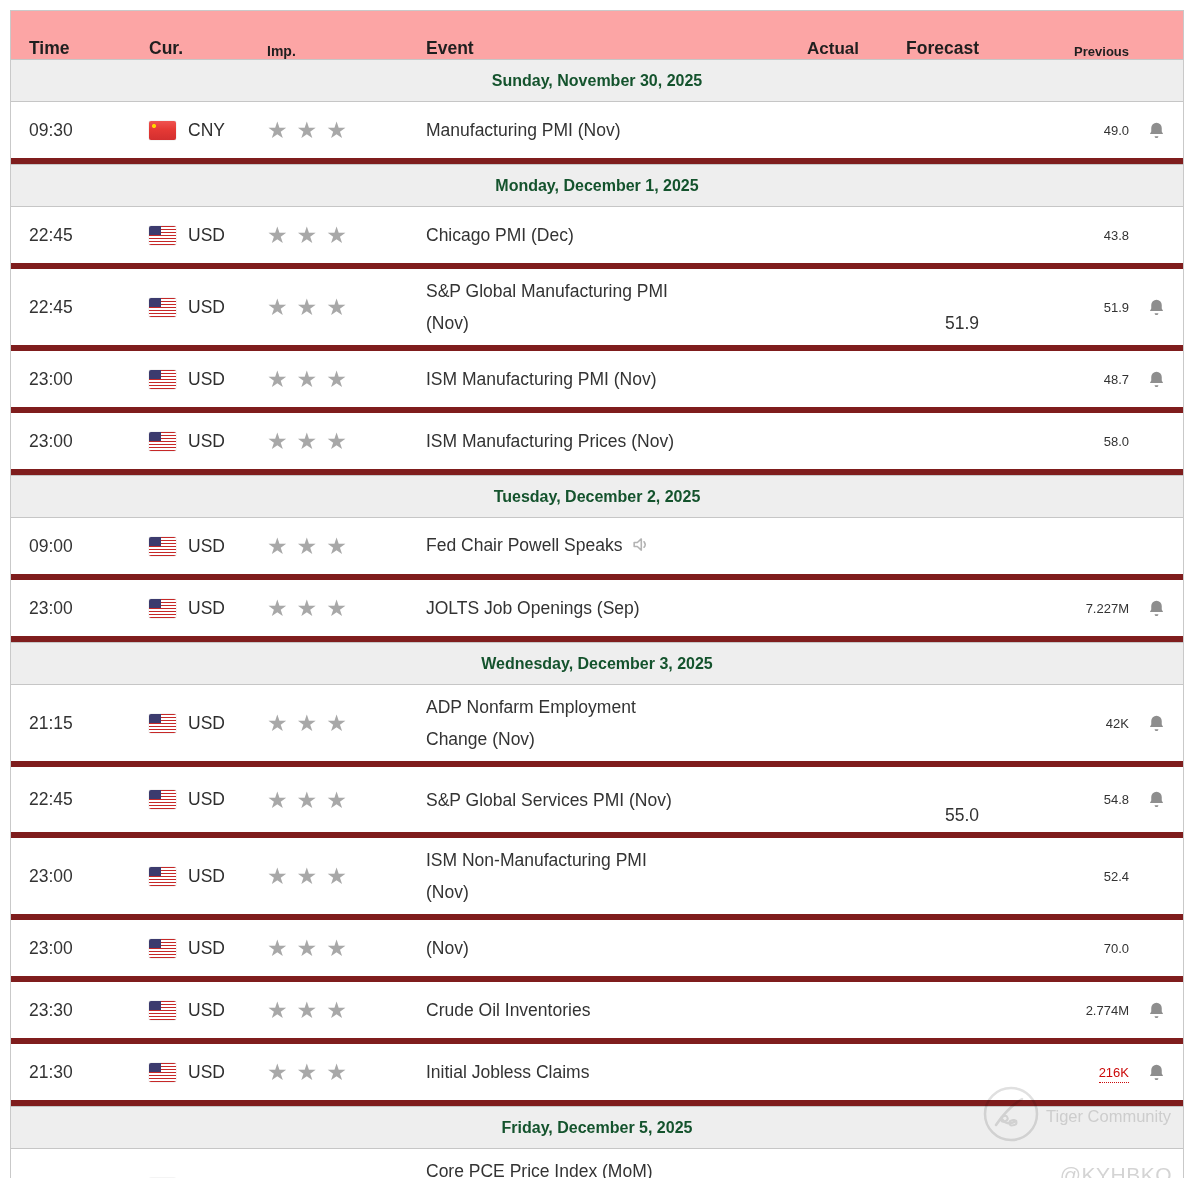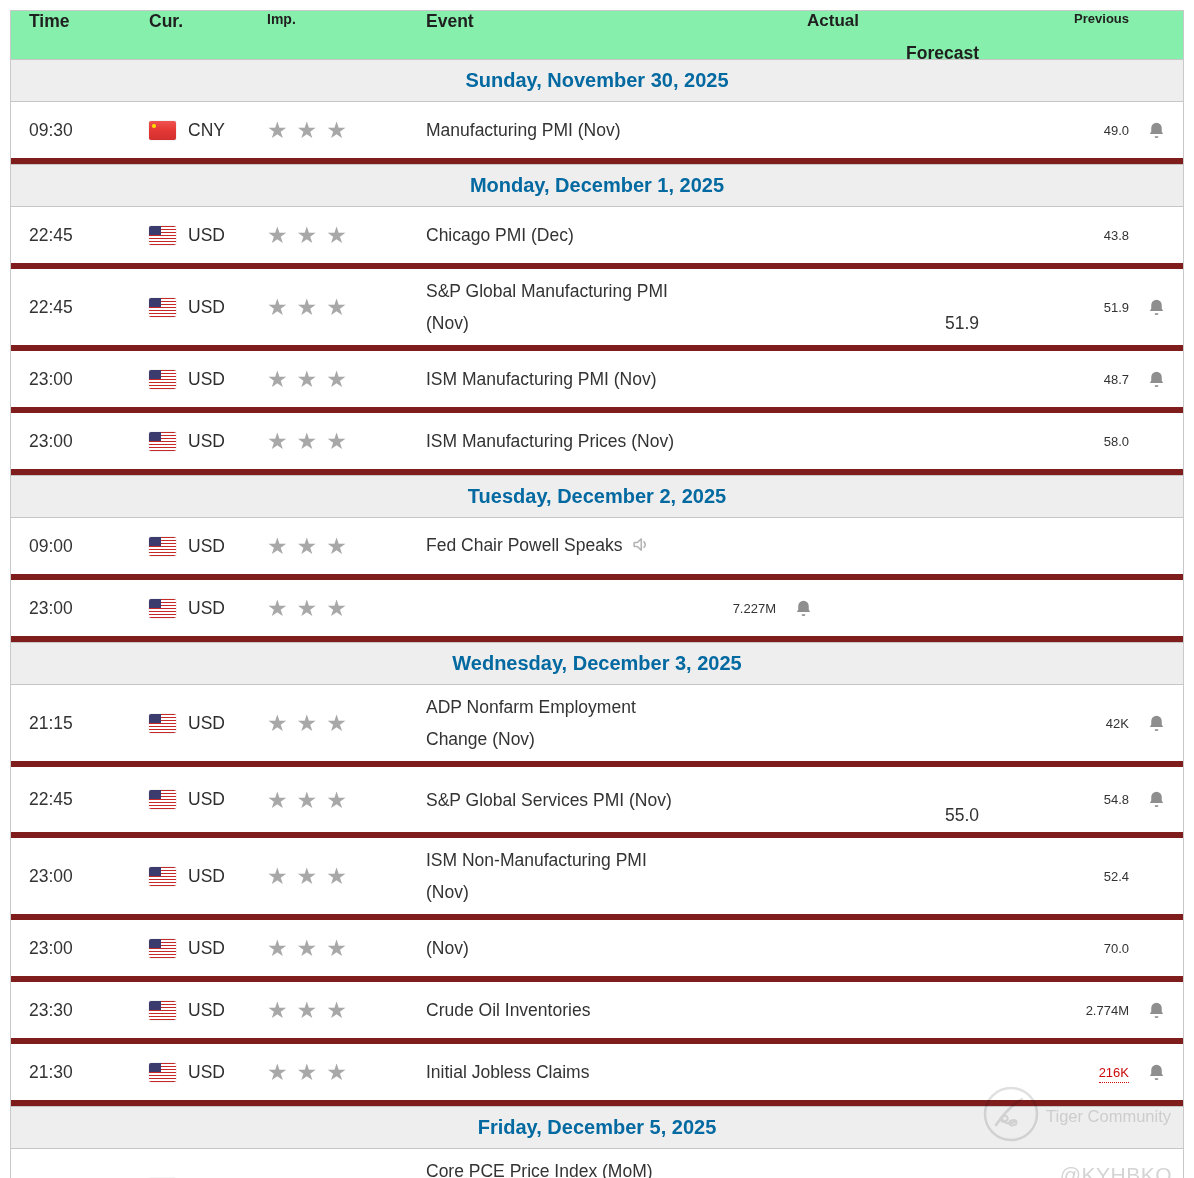--- a/index.html
+++ b/index.html
@@ -2,39 +2,39 @@
 <html><head>
 <meta charset="utf-8">
 <style>
   html, body { margin:0; padding:0; background:#ffffff; }
   body { width:1194px; height:1178px; position:relative; overflow:hidden;
          font-family:"Liberation Sans","DejaVu Sans",sans-serif; color:#333; }
 
   .calendar { position:relative; margin:10px 10px 0 10px; border:1px solid #c9c9c9; background:#fff; }
 
   
-  .header-row { display:flex; align-items:flex-start; height:48px; background:#86efac; }
+  .header-row { display:flex; align-items:flex-end; height:48px; background:#fca5a5; }
   .th { font-weight:bold; font-size:14px; color:#1f1f1f; }
 
   
   .c { box-sizing:border-box; }
   .c-time     { width:130px; padding-left:18px; font-size:17.5px; }
   .c-cur      { width:118px; padding-left:8px; display:flex; align-items:center; font-size:17.5px; }
   .c-imp      { width:157px; padding-left:8px; }
   .c-event    { flex:1 1 auto; padding-left:10px; padding-right:8px; font-size:17.5px; }
   .c-actual   { width:90px;  text-align:right; font-size:17px; }
   .c-forecast { width:120px; text-align:right; font-size:17.5px;margin-top:32px; }
   .c-previous { width:150px; text-align:right; font-size:13px; }
   .c-bell     { width:54px; display:flex; justify-content:center; align-items:center; cursor:pointer; }
   .header-row .c-bell { cursor:default; }
 
   
   .day-row { height:41px; background:#eeeeee; border-top:1px solid #c6c6c6; border-bottom:1px solid #c6c6c6;
              display:flex; align-items:center; justify-content:center; }
-  .day-label { font-weight:bold; font-size:20px; color:#0369a1;text-align:center; }
+  .day-label { font-weight:bold; font-size:16px; color:#14532d;text-align:center; }
 
   
   .event-row { display:flex; align-items:center; border-bottom:6px solid #7f1d1d;
                padding:6px 0; min-height:44px; background:#fff; }
   .event-row:last-child { border-bottom:none; }
   .event-line { line-height:32px; }
 
   .stars { color:#a8a8a8; font-size:23px; letter-spacing:9px; line-height:20px; white-space:nowrap; }
 
   
@@ -235,20 +235,23 @@
     </div>
   </div>
 
   <div class="event-row">
     <div class="c c-time">23:00</div>
     <div class="c c-cur">
       <span class="flag flag-us"></span>
       <span class="cur-code">USD</span>
     </div>
     <div class="c c-imp stars">★★★</div>
+    <div class="c c-event">
+      <div class="event-line">JOLTS Job Openings (Sep)</div>
+    </div>
     <div class="c c-actual"></div>
     <div class="c c-forecast"></div>
     <div class="c c-previous"><span>7.227M</span></div>
     <div class="c c-bell">
       <span class="bell">
         <svg width="21" height="21" viewBox="0 0 24 24">
           <path d="M12 3 a6 6 0 0 0 -6 6 v4.2 L4.5 16 h15 L18 13.2 V9 a6 6 0 0 0 -6 -6 Z" fill="#8e8e8e"></path>
           <path d="M9.8 18.5 h4.4 a2.2 2.2 0 0 1 -4.4 0 Z" fill="#8e8e8e"></path>
         </svg>
       </span>

